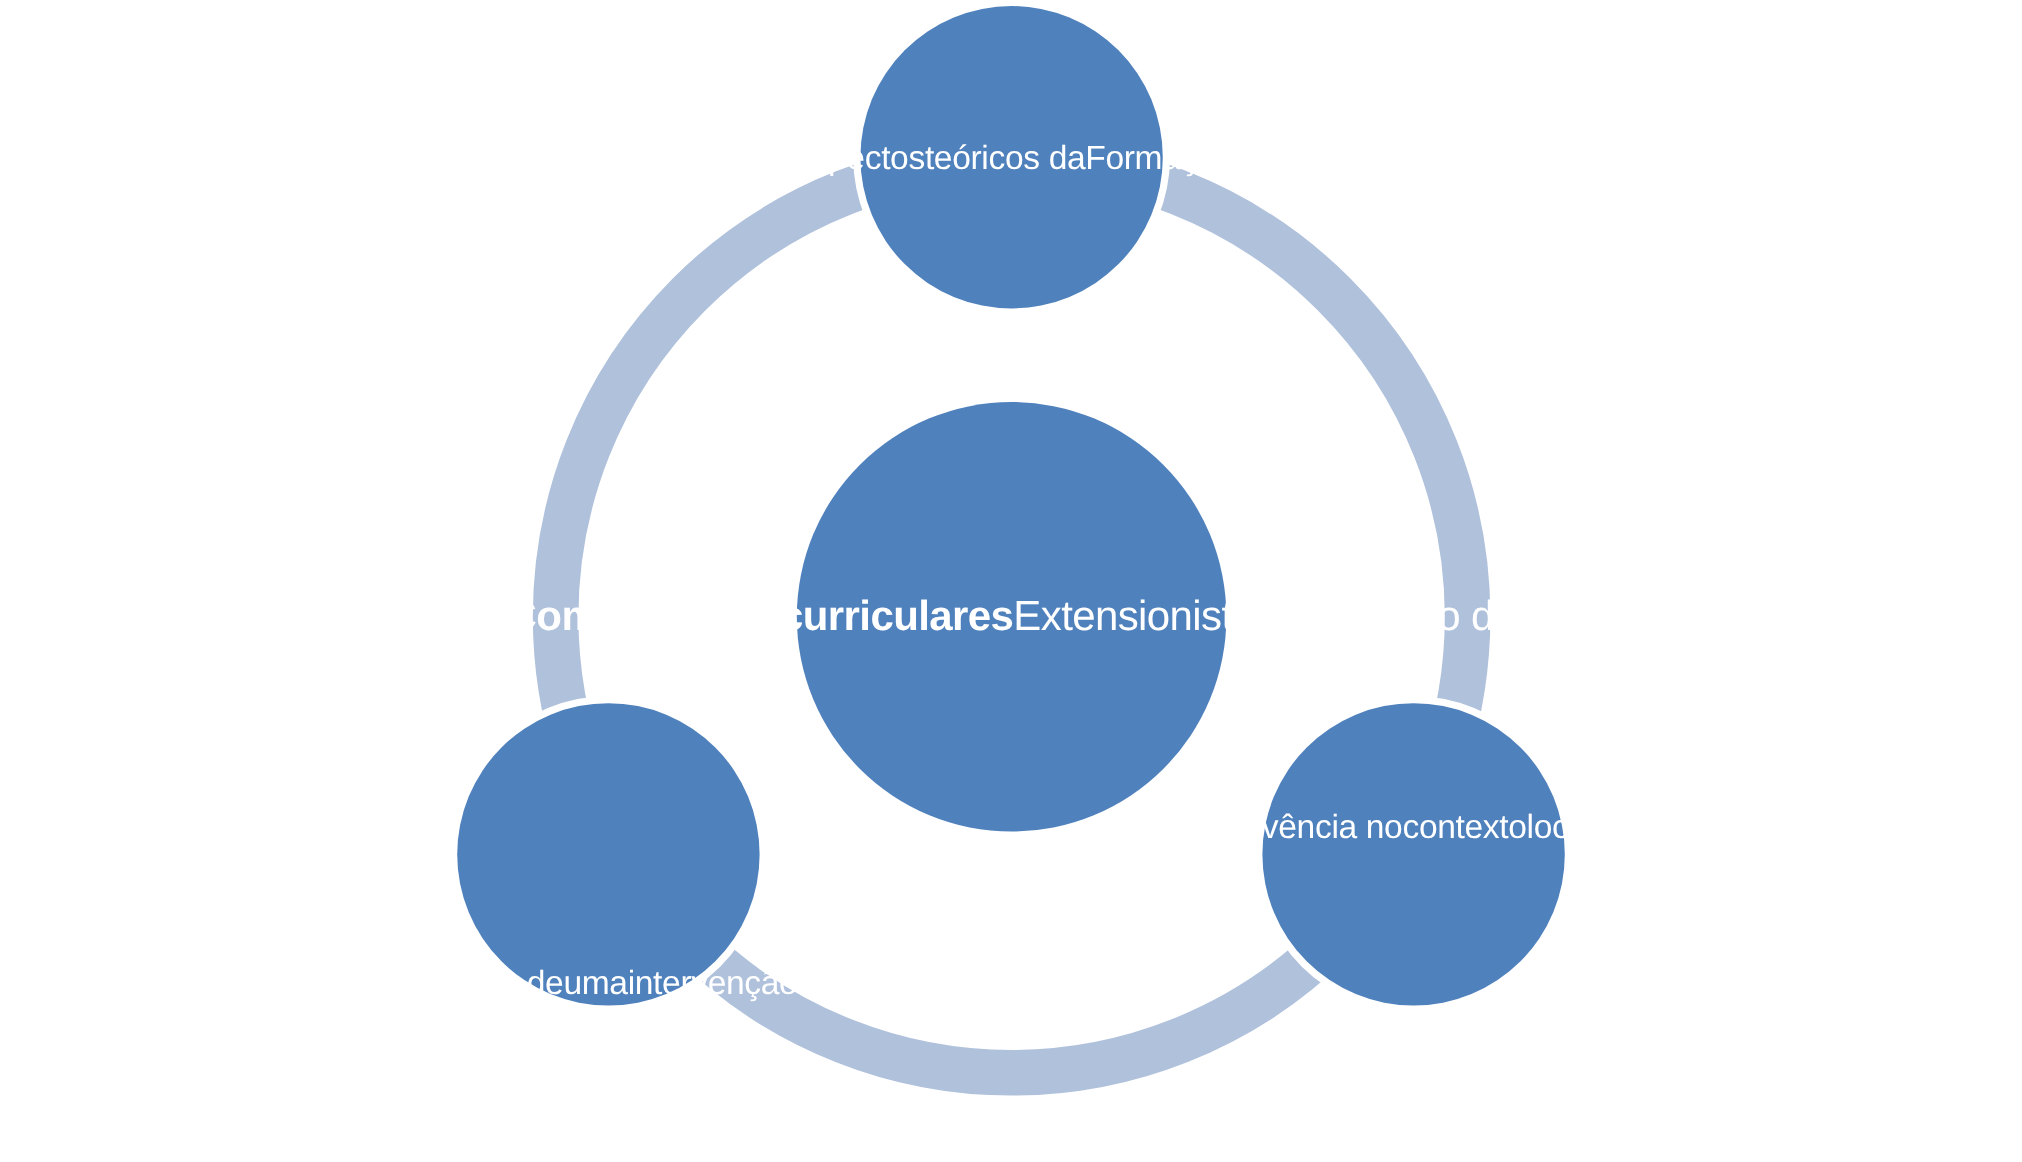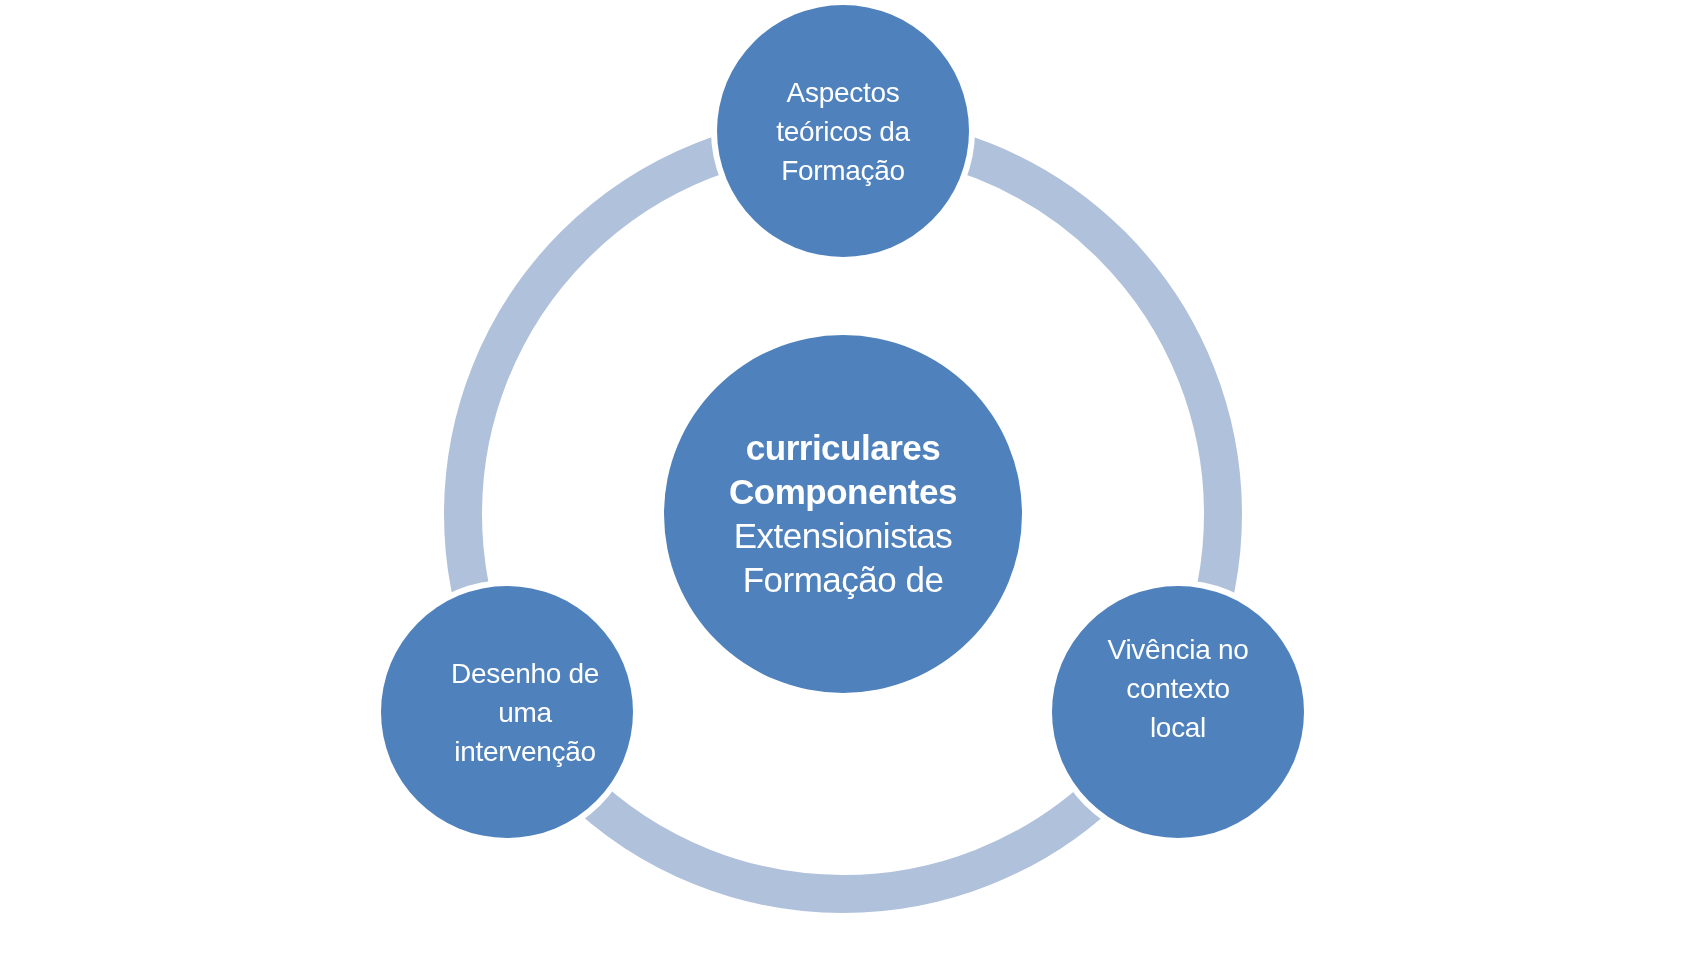--- a/index.html
+++ b/index.html
@@ -17,21 +17,21 @@
     #diagram {
       position: absolute;
       left: 0;
       top: 0;
       width: 1685px;
       height: 968px;
     }
     .node-label {
       position: absolute;
       display: flex;
-      flex-direction: column;
+      flex-direction: row;
       align-items: center;
       justify-content: center;
       text-align: center;
       color: #ffffff;
     }
     .node-label span {
       display: block;
       white-space: nowrap;
     }
     .center-label {
@@ -47,21 +47,21 @@
       font-weight: bold;
     }
     .sat-label {
       width: 252px;
       height: 252px;
       font-size: 28px;
       line-height: 39px;
       letter-spacing: -0.3px;
     }
     #label-top   { left: 717px;  top: 5px; }
-    #label-left  { left: 399px;  top: 586px; }
+    #label-left  { left: 367px;  top: 586px; align-items: flex-end; }
     #label-right { left: 1052px; top: 562px; align-items: center; }
   </style>
 </head>
 <body style="background: rgb(255, 255, 255);">
 
 <svg id="diagram" xmlns="http://www.w3.org/2000/svg" width="1685" height="968" viewBox="0 0 1685 968">
 
   <circle id="ring" cx="843" cy="514" r="380" fill="none" stroke="#B0C1DC" stroke-width="38"></circle>
 
   <circle cx="843" cy="131" r="132" fill="#FFFFFF"></circle>
@@ -69,22 +69,22 @@
   <circle cx="1178" cy="712" r="132" fill="#FFFFFF"></circle>
 
   <circle id="node-top" cx="843" cy="131" r="126" fill="#4F81BD"></circle>
   <circle id="node-left" cx="507" cy="712" r="126" fill="#4F81BD"></circle>
   <circle id="node-right" cx="1178" cy="712" r="126" fill="#4F81BD"></circle>
 
   <circle id="node-center" cx="843" cy="514" r="179" fill="#4F81BD"></circle>
 </svg>
 
 <div class="node-label center-label" style="color: rgb(255, 255, 255);">
+  <span class="bold">Componentes</span>
   <span class="bold">curriculares</span>
-  <span class="bold">Componentes</span>
   <span>Extensionistas</span>
   <span>Formação de</span>
 </div>
 
 <div id="label-top" class="node-label sat-label" style="color: rgb(255, 255, 255);">
   <span>Aspectos</span>
   <span>teóricos da</span>
   <span>Formação</span>
 </div>
 

